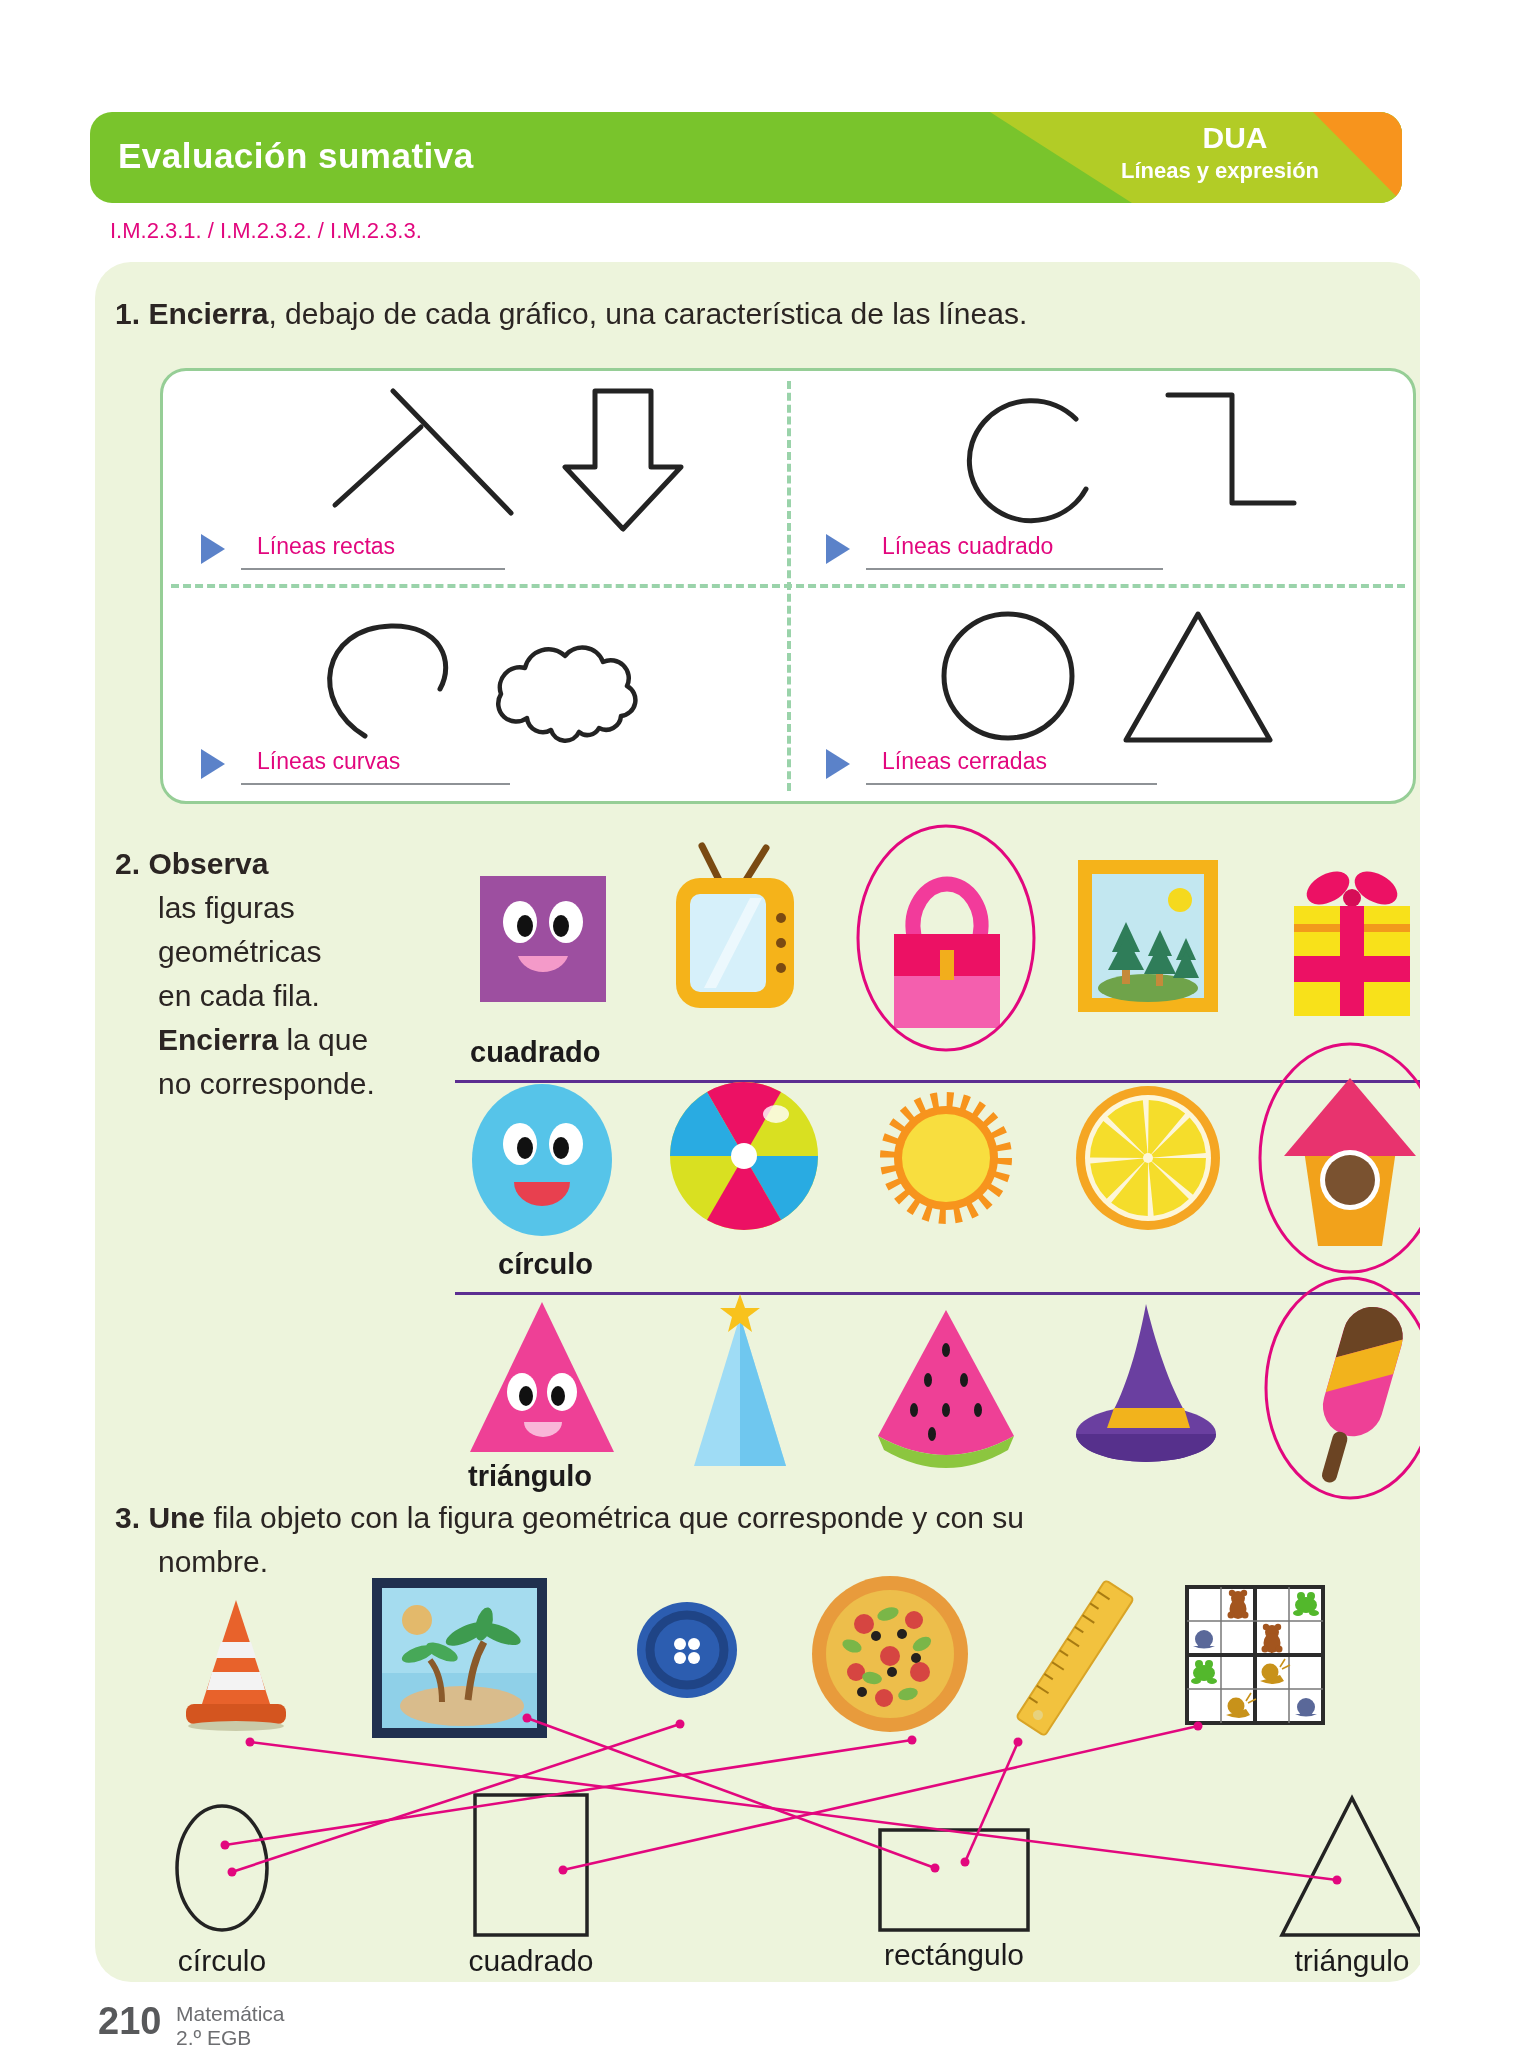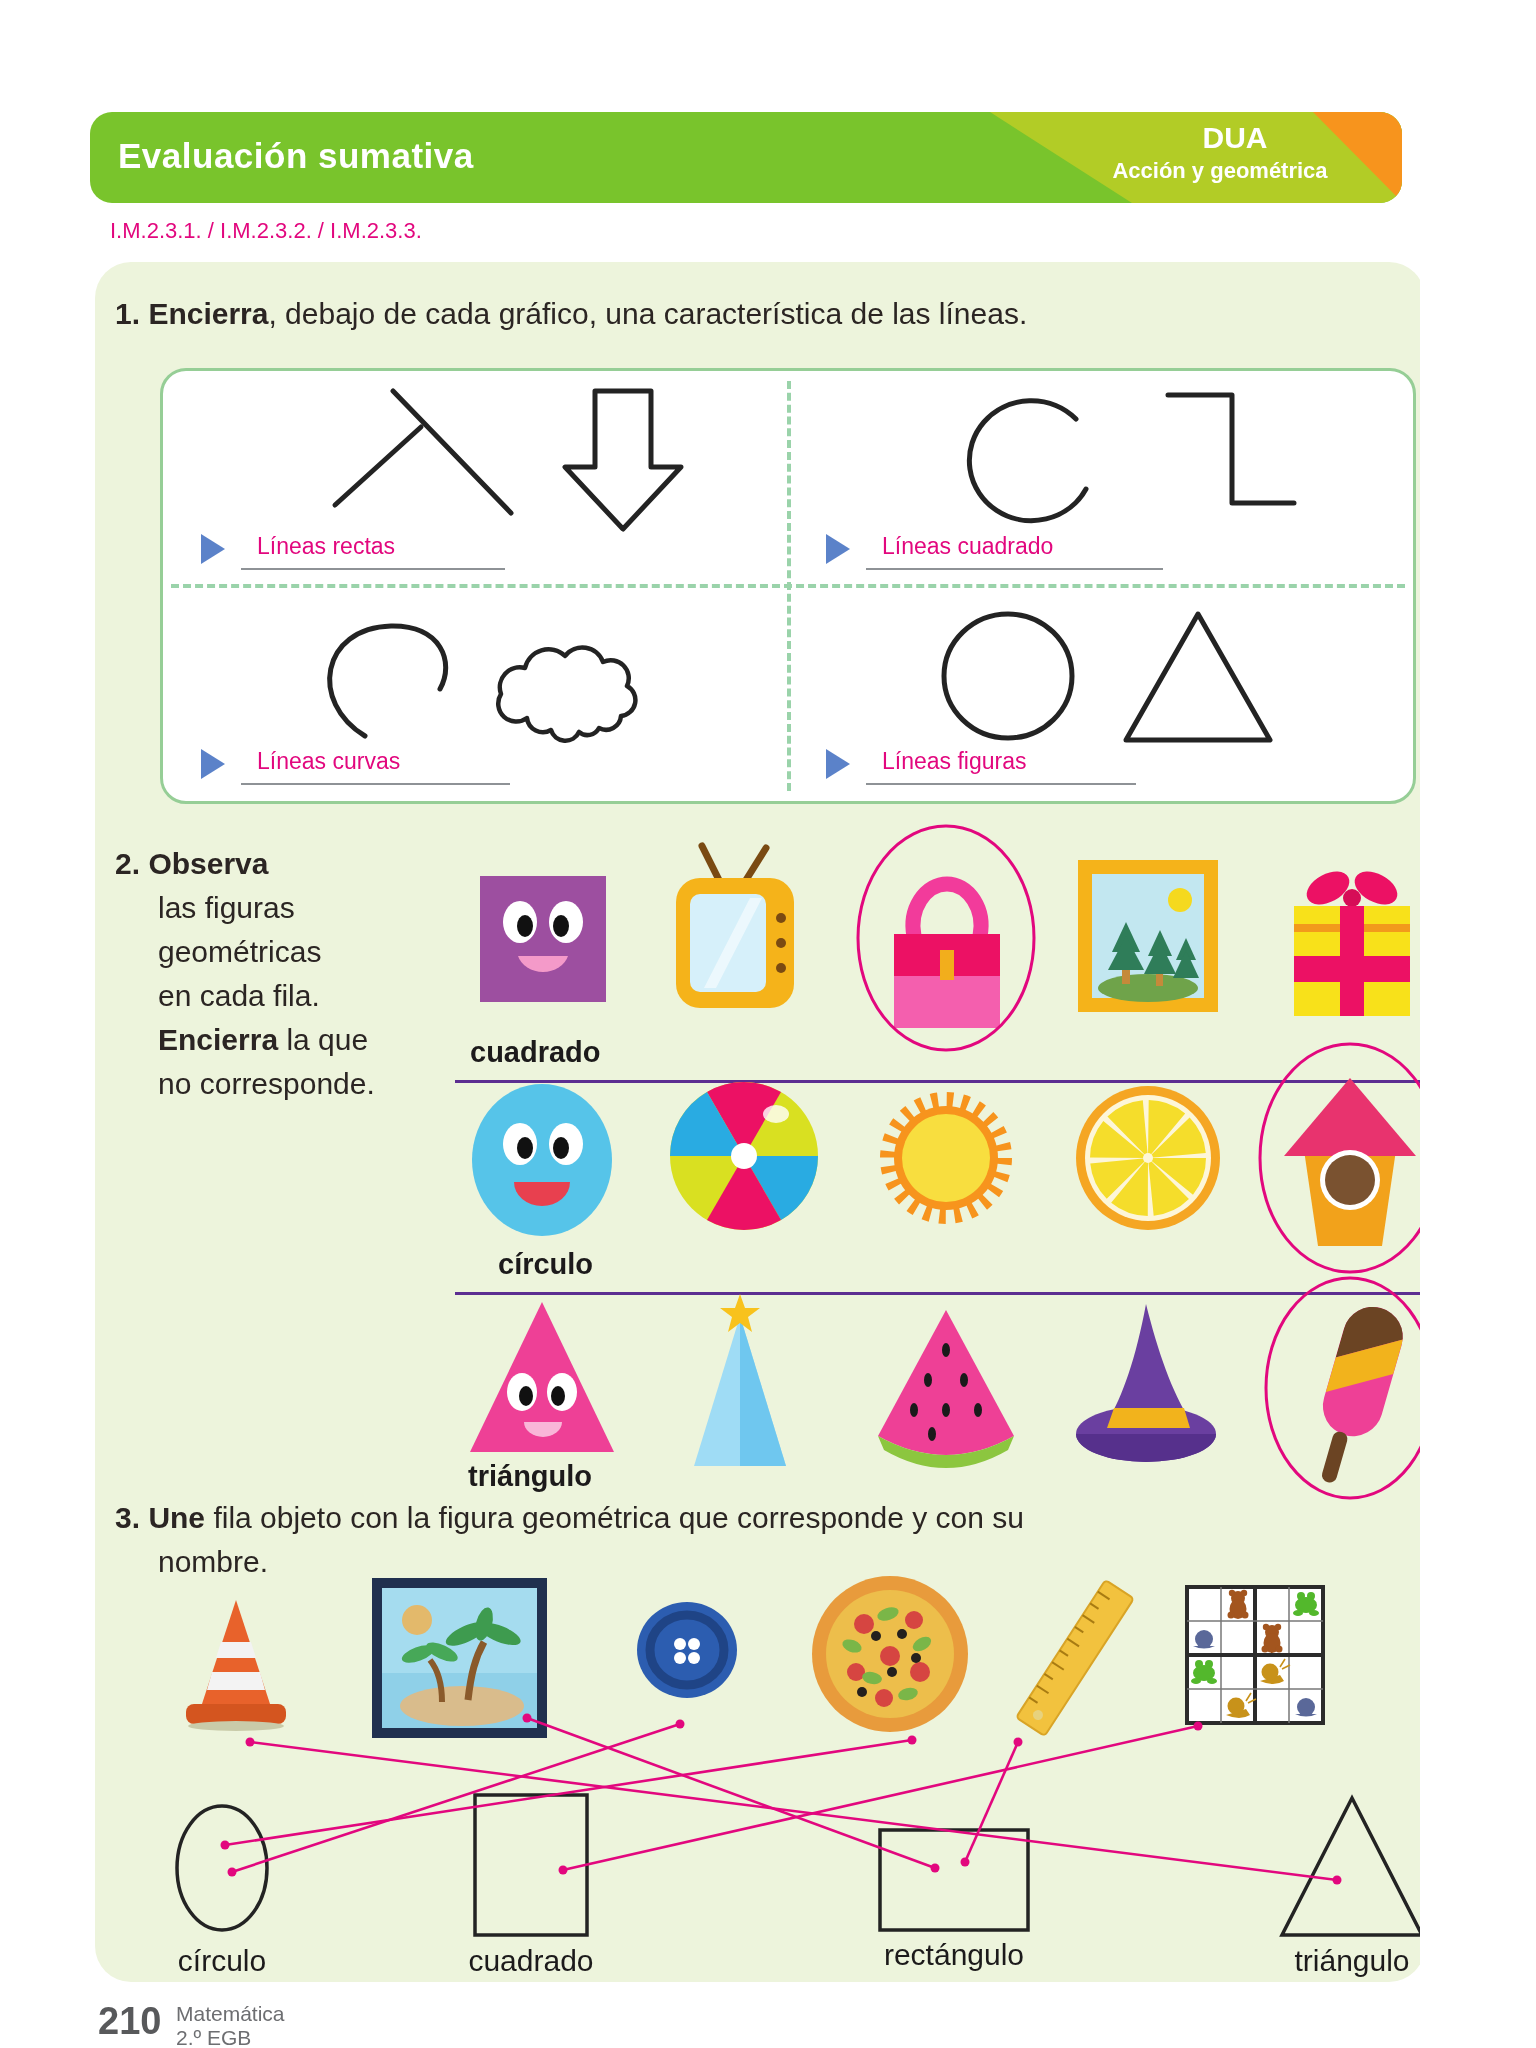--- a/index.html
+++ b/index.html
@@ -47,21 +47,21 @@
 
   <div class="abs" id="hdr">
     <svg width="1312" height="91">
       <rect width="1312" height="91" fill="#79C42C"></rect>
       <polygon points="900,0 1312,0 1312,91 1042,91" fill="#B2CC26"></polygon>
       <polygon points="1223,0 1312,0 1312,90" fill="#F7941D"></polygon>
     </svg>
   </div>
   <div class="abs" id="hdr-title">Evaluación sumativa</div>
   <div class="abs" id="dua">DUA</div>
-  <div class="abs" id="dua-sub">Acción y geométrica</div>
+  <div class="abs" id="dua-sub">Líneas y expresión</div>
 
   <div class="abs" id="codes">I.M.2.3.1. / I.M.2.3.2. / I.M.2.3.3.</div>
 
   <div class="abs" id="panel"></div>
 
   <div class="abs exhead" style="left:115px;top:292px;width:1290px;">
     <span class="b">1.</span>&nbsp;<span class="b">Encierra</span><span>, debajo de cada gráfico, una característica de las líneas.</span>
   </div>
 
   <div class="abs" id="grid1">
@@ -102,21 +102,21 @@
       </div>
     </div>
 
     <div class="cell" style="left:625px;top:215px;">
       <svg class="abs" style="left:80px;top:14px;" width="460" height="150" viewBox="0 0 460 150">
         <ellipse cx="140" cy="76" rx="64" ry="62" fill="none" stroke="#232323" stroke-width="5"></ellipse>
         <polygon points="330,14 402,140 258,140" fill="none" stroke="#232323" stroke-width="5" stroke-linejoin="round"></polygon>
       </svg>
       <div class="ansrow">
         <div class="bullet"></div>
-        <div class="ans">Líneas figuras</div>
+        <div class="ans">Líneas cerradas</div>
       </div>
     </div>
   </div>
 
   <div class="abs exhead" style="left:115px;top:842px;width:360px;">
     <div><span class="b">2.</span>&nbsp;<span class="b">Observa</span></div>
     <div style="padding-left:43px;">las figuras</div>
     <div style="padding-left:43px;">geométricas</div>
     <div style="padding-left:43px;">en cada fila.</div>
     <div style="padding-left:43px;"><span class="b">Encierra</span><span> la que</span></div>

